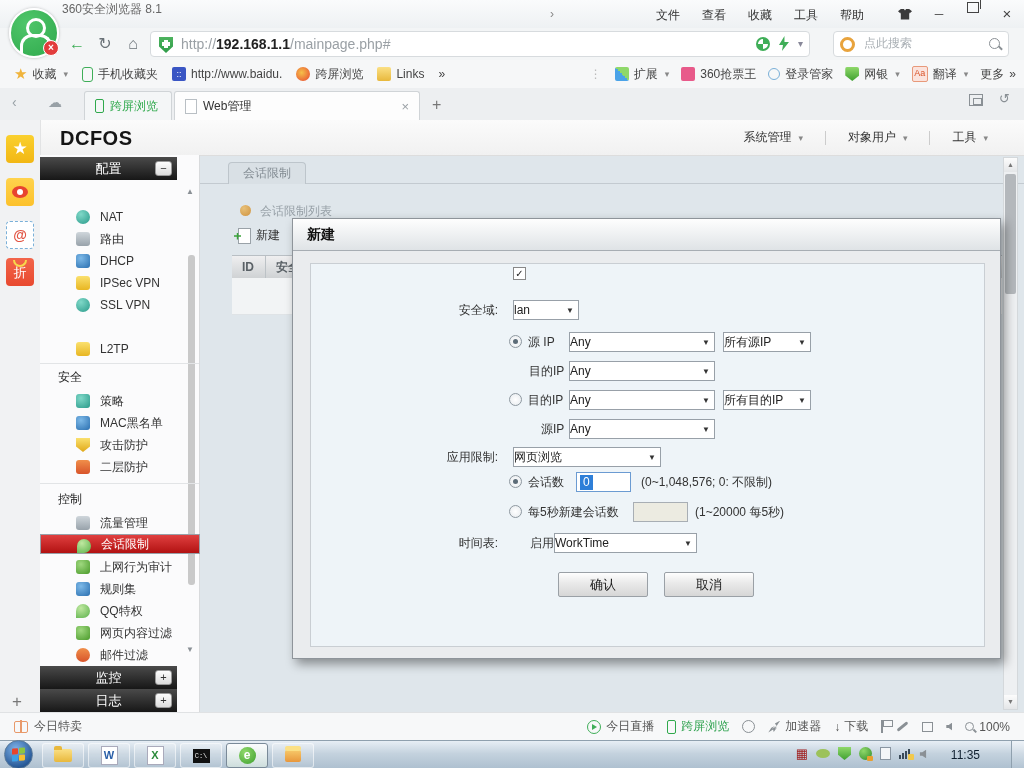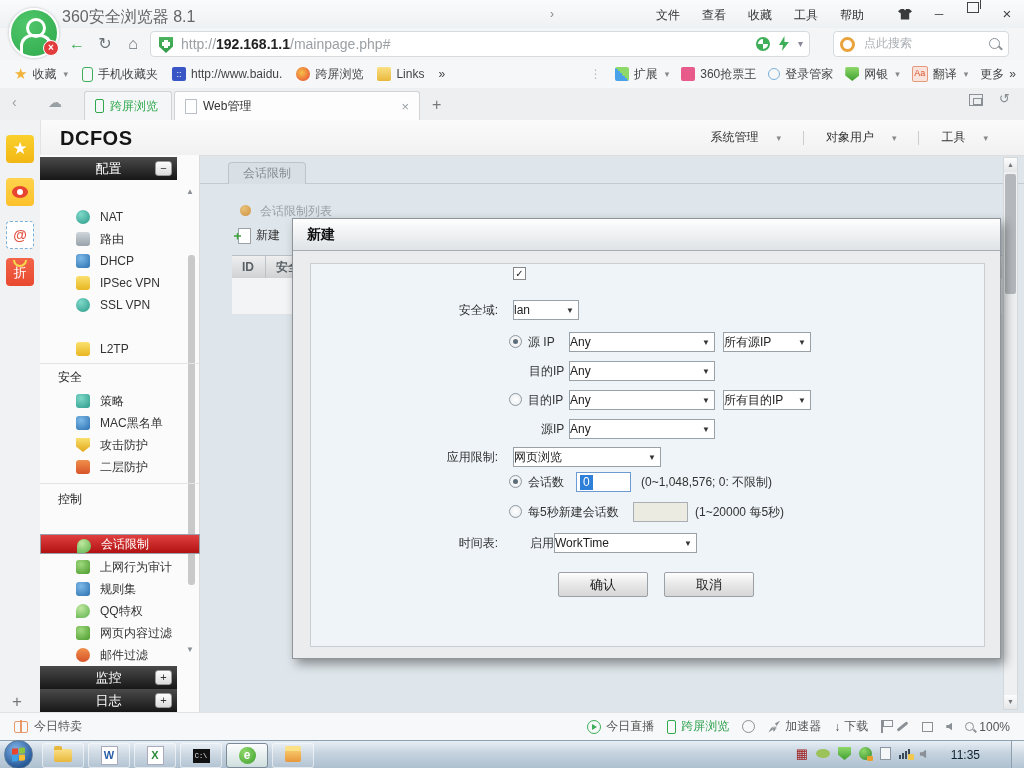--- a/index.html
+++ b/index.html
@@ -5,21 +5,21 @@
   html,body{margin:0;padding:0;}
   body{font-family:"Liberation Sans","DejaVu Sans",sans-serif;}
   .screen{position:relative;width:1024px;height:768px;overflow:hidden;background:#fff;font-size:12px;color:#333;}
 
   
   .titlebar{position:absolute;left:0;top:0;width:1024px;height:28px;background:linear-gradient(#fafbfc,#eef1f3);}
   .avatar{position:absolute;left:9px;top:8px;width:46px;height:46px;border-radius:50%;background:radial-gradient(circle at 35% 30%,#4fc66a,#2fa94c);border:2px solid #fff;box-shadow:0 0 3px rgba(0,0,0,.25);z-index:90;}
   .avatar .head{position:absolute;left:15px;top:8px;width:14px;height:14px;border:3px solid #fff;border-radius:50%;}
   .avatar .body{position:absolute;left:9px;top:24px;width:26px;height:16px;border:3px solid #fff;border-radius:12px 12px 0 0;border-bottom:none;}
   .avatar .badge{position:absolute;right:-2px;bottom:0;width:14px;height:14px;border-radius:50%;background:#e23c3c;border:1px solid #fff;color:#fff;font-size:10px;line-height:13px;text-align:center;font-weight:bold;}
-  .win-title{position:absolute;left:62px;top:7px;color:#666;font-size:16px;}
+  .win-title{position:absolute;left:62px;top:1px;color:#666;font-size:12px;}
   .tb-menus{position:absolute;right:160px;top:7px;display:flex;gap:22px;color:#333;}
   .tb-menus span{cursor:default;}
   .tb-chev{position:absolute;right:470px;top:7px;color:#888;}
   .win-btns{position:absolute;right:0;top:0;height:28px;display:flex;align-items:center;}
   .win-btn{width:34px;height:24px;text-align:center;line-height:24px;color:#444;font-size:12px;}
   .skin-icon{width:14px;height:11px;background:#3a3a3a;margin:0 10px;clip-path:polygon(0 25%,25% 0,40% 0,50% 18%,60% 0,75% 0,100% 25%,82% 45%,80% 30%,80% 100%,20% 100%,20% 30%,18% 45%);}
   .restore-sq{position:relative;width:10px;height:9px;border:1px solid #444;margin:0 auto;}
   .restore-sq::before{content:"";position:absolute;left:2px;top:-4px;width:10px;height:9px;border:1px solid #444;border-bottom:none;border-left:none;}
 
   
@@ -72,21 +72,21 @@
   .d-weibo::after{content:"";position:absolute;left:6px;top:8px;width:16px;height:12px;border-radius:50%;background:#e8442f;}
   .d-weibo::before{content:"";position:absolute;left:11px;top:11px;width:6px;height:6px;border-radius:50%;background:#fff;z-index:1;}
   .d-at{background:#fff;border:1px dashed #7ab0d8;box-sizing:border-box;color:#e25544;text-align:center;line-height:26px;font-size:14px;font-weight:bold;}
   .d-zhe{background:linear-gradient(#f2654a,#e8492f);color:#fff;text-align:center;line-height:30px;font-size:13px;}
   .d-zhe::after{content:"";position:absolute;left:7px;top:2px;width:14px;height:7px;border:2px solid #f7d74c;border-top:none;border-radius:0 0 10px 10px;box-sizing:border-box;}
   .dock-plus{position:absolute;left:12px;top:572px;color:#777;font-size:17px;}
 
   .pageheader{position:absolute;left:40px;top:120px;width:984px;height:35px;background:linear-gradient(#fbfbfb,#f1f1f1);border-bottom:1px solid #ddd;z-index:4;}
   .logo{position:absolute;left:20px;top:7px;font-size:20px;font-weight:bold;color:#151515;letter-spacing:.5px;}
   .ph-menus{position:absolute;right:14px;top:9px;display:flex;align-items:center;color:#333;}
-  .ph-menus .m{padding:0 22px;display:flex;align-items:center;gap:16px;}
+  .ph-menus .m{padding:0 22px;display:flex;align-items:center;gap:5px;}
   .ph-sep{width:1px;height:14px;background:#ccc;}
 
   
   .sidebar{position:absolute;left:40px;top:155px;width:160px;height:557px;background:#fbfbfc;border-right:1px solid #d8dadc;z-index:5;box-sizing:border-box;}
   .sb-black{position:absolute;left:0;width:137px;height:23px;background:linear-gradient(#4a4a4a,#171717);color:#fff;text-align:center;line-height:23px;font-size:13px;}
   .sb-btn{position:absolute;right:5px;top:4px;width:17px;height:15px;background:linear-gradient(#fdfdfd,#dcdcdc);border:1px solid #999;border-radius:3px;color:#333;font-size:11px;line-height:13px;text-align:center;box-sizing:border-box;}
   .sb-item{position:absolute;left:0;width:160px;height:22px;line-height:22px;color:#333;}
   .sb-item .t{position:absolute;left:60px;white-space:nowrap;}
   .sb-item.sel{background:linear-gradient(#e04040,#b21212);color:#fff;}
   .ic{position:absolute;left:36px;top:4px;width:14px;height:14px;border-radius:3px;}
@@ -382,20 +382,24 @@
         <div class="ic ic-shield"></div>
         <span class="t">攻击防护</span>
       </div>
     <div class="sb-item" style="top:301px;">
         <div class="ic ic-red"></div>
         <span class="t">二层防护</span>
       </div>
 
     <div class="sb-sep" style="top:328px;"></div>
     <div class="sb-label" style="top:336px;">控制</div>
+    <div class="sb-item" style="top:357px;">
+        <div class="ic ic-gray"></div>
+        <span class="t">流量管理</span>
+      </div>
     <div class="sb-item sel" style="top:379px;">
         <div class="ic ic-chat"></div>
         <span class="t">会话限制</span>
       </div>
     <div class="sb-item" style="top:401px;">
         <div class="ic ic-green"></div>
         <span class="t">上网行为审计</span>
       </div>
     <div class="sb-item" style="top:423px;">
         <div class="ic ic-blue"></div>

